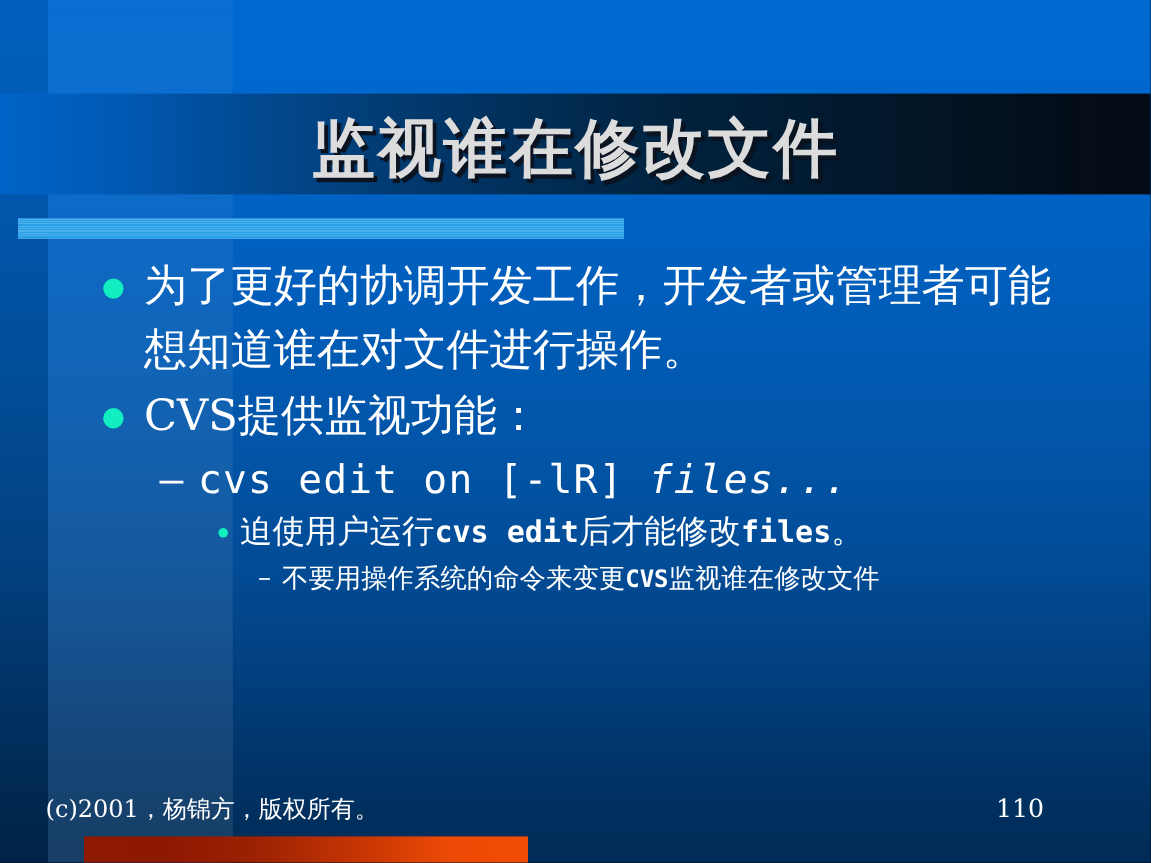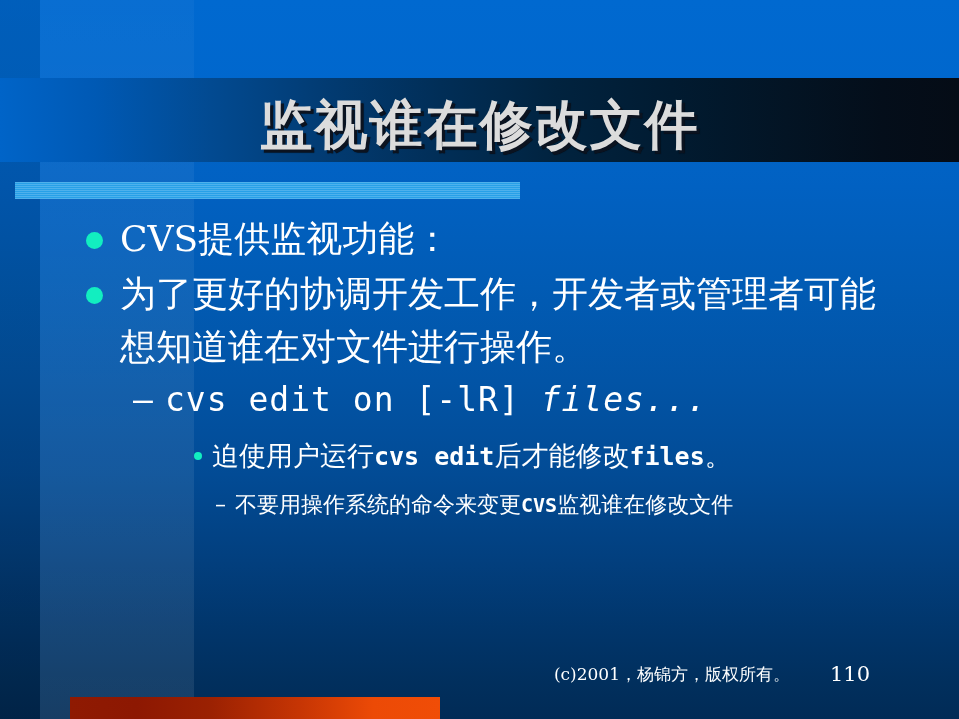--- a/index.html
+++ b/index.html
@@ -155,21 +155,21 @@
     font-size: 33px;
     line-height: 48px;
     color: #ffffff;
   }
   .lvl2 .ital {
     font-style: italic;
   }
 
   .lvl3 {
     position: relative;
-    margin: 12px;
+    margin: 0;
     padding-left: 200px;
     padding-right: 60px;
     color: #ffffff;
     font-family: "DejaVu Serif", "Liberation Serif", serif;
     font-size: 27px;
     line-height: 40px;
   }
   .lvl3 .bul {
     position: absolute;
     left: 182px;
@@ -220,25 +220,26 @@
     left: 0;
     top: 660px;
     width: 959px;
     height: 30px;
   }
   .footer-text {
     position: absolute;
     left: 0;
     top: 0;
     width: 790px;
-    text-align: right;
-    color: #ffffff;
-    font-family: "DejaVu Serif", "Liberation Serif", serif;
-    font-size: 17px;
+    text-align: left;
+    color: #ffffff;
+    font-family: "DejaVu Serif", "Liberation Serif", serif;
+    font-size: 20px;
     line-height: 28px;
+    padding-left: 38px;
   }
   .page-num {
     position: absolute;
     left: 830px;
     top: 0;
     width: 70px;
     color: #ffffff;
     font-family: "DejaVu Serif", "Liberation Serif", serif;
     font-size: 21px;
     line-height: 28px;
@@ -270,26 +271,26 @@
 
   <div class="title-band"></div>
   <div class="title-text">监视谁在修改文件</div>
 
   <div class="rule"></div>
 
   <div class="body">
 
     <div class="lvl1">
       <span class="bul"></span>
-      <span class="hang">CVS提供监视功能：</span>
+      <span class="hang">为了更好的协调开发工作，开发者或管理者可能想知道谁在对文件进行操作。</span>
     </div>
 
     <div class="lvl1">
       <span class="bul"></span>
-      <span class="hang">为了更好的协调开发工作，开发者或管理者可能想知道谁在对文件进行操作。</span>
+      <span class="hang">CVS提供监视功能：</span>
     </div>
 
     <div class="lvl2">
       <span class="dash">–</span>
       <span>cvs edit on [-lR] </span><span class="ital">files...</span>
     </div>
 
     <div class="lvl3">
       <span class="bul"></span>
       <span>迫使用户运行</span><span class="mono">cvs edit</span><span>后才能修改</span><span class="mono">files</span><span>。</span>

